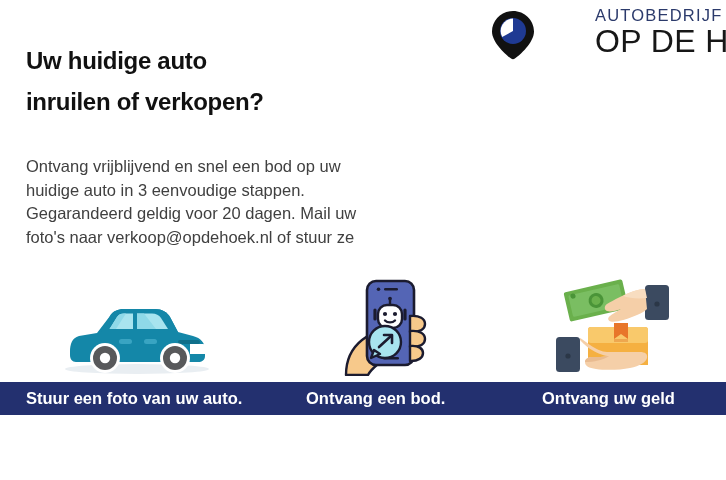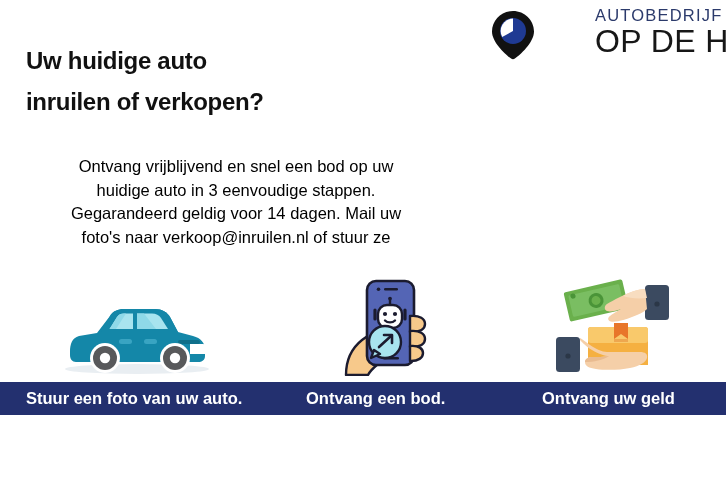--- a/index.html
+++ b/index.html
@@ -74,23 +74,22 @@
   }
   .headline .ln { display: block; }
 
   
   .bodycopy {
     position: absolute;
     left: 26px;
     top: 155px;
     width: 420px;
     font-size: 16.5px;
-    color: #000000;
+    color: #404040;
     line-height: 23.5px;
-    text-align: center;
   }
   .bodycopy .ln { display: block; white-space: nowrap; }
 
   
   .icon-row {
     position: absolute;
     left: 0;
     top: 278px;
     width: 726px;
     height: 104px;
@@ -164,22 +163,22 @@
   </div>
 
   <div class="headline">
     <span class="ln">Uw huidige auto</span>
     <span class="ln">inruilen of verkopen?</span>
   </div>
 
   <div class="bodycopy">
     <span class="ln">Ontvang vrijblijvend en snel een bod op uw</span>
     <span class="ln">huidige auto in 3 eenvoudige stappen.</span>
-    <span class="ln">Gegarandeerd geldig voor 14 dagen. Mail uw</span>
-    <span class="ln">foto's naar verkoop@inruilen.nl of stuur ze</span>
+    <span class="ln">Gegarandeerd geldig voor 20 dagen. Mail uw</span>
+    <span class="ln">foto's naar verkoop@opdehoek.nl of stuur ze</span>
   </div>
 
   <div class="icon-row">
 
     <div class="icon-cell c1">
       <div class="icon-art">
         <svg width="150" height="80" viewBox="0 0 150 80" xmlns="http://www.w3.org/2000/svg">
 
           <ellipse cx="75" cy="73" rx="72" ry="5" fill="#e9eef2"></ellipse>
 

